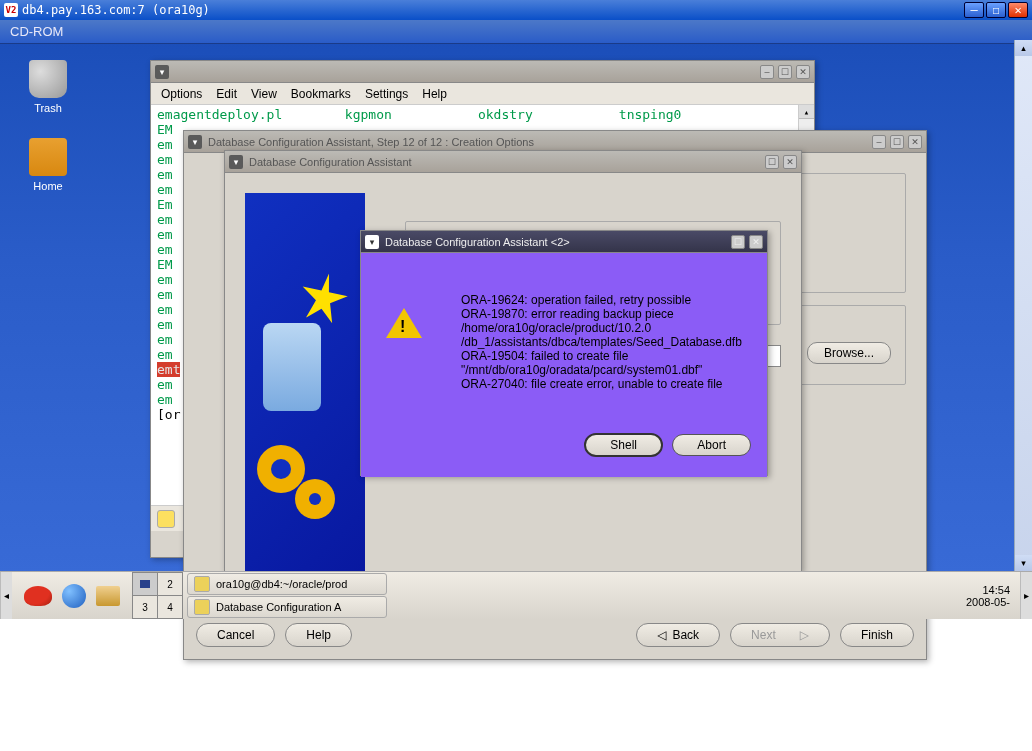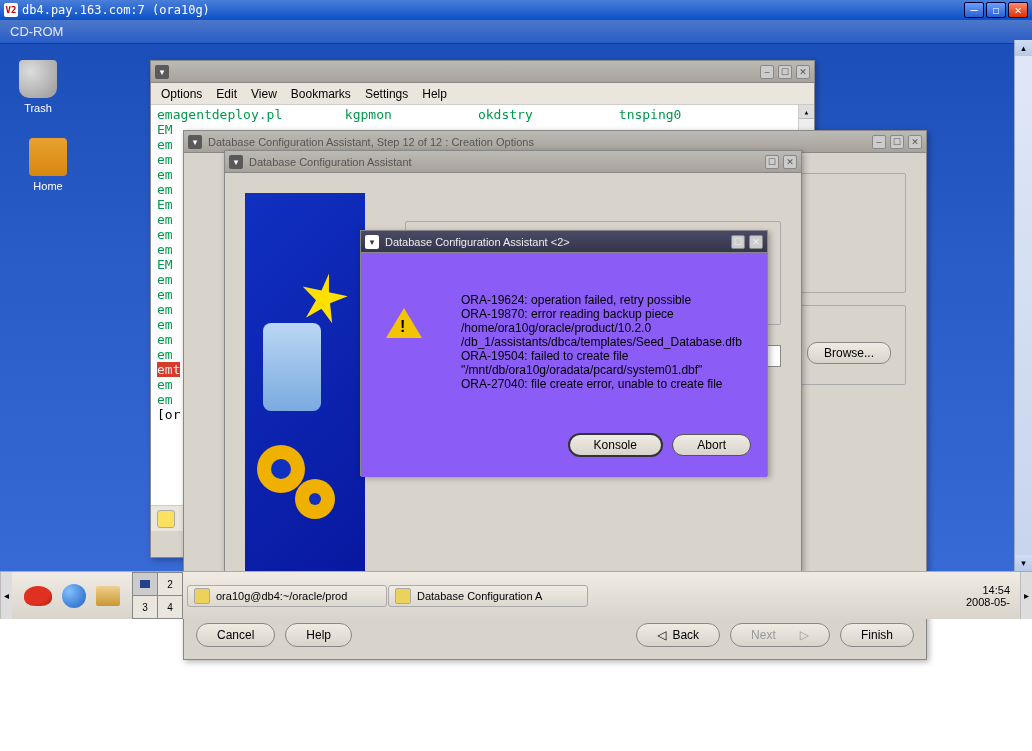--- a/index.html
+++ b/index.html
@@ -69,21 +69,21 @@
 
 .taskbar { position:absolute; bottom:0; left:0; right:0; height:48px; background:linear-gradient(#f0ece4,#d8d4cc); border-top:1px solid #aaa; display:flex; align-items:center; }
 .tb-scroll { width:12px; height:100%; background:#ddd; display:flex; align-items:center; justify-content:center; font-size:10px; border-left:1px solid #bbb; }
 .systray-icons { display:flex; gap:10px; padding:0 12px; align-items:center; }
 .redhat { width:28px; height:20px; background:radial-gradient(ellipse at 40% 20%, #e03020 60%, #a02010 100%); border-radius:50% 50% 40% 40%; }
 .globe { width:24px; height:24px; background:radial-gradient(circle at 30% 30%, #80c0ff, #2060c0); border-radius:50%; }
 .box { width:24px; height:20px; background:linear-gradient(#f0d090,#c89830); border-radius:2px; }
 .pager { display:grid; grid-template-columns:24px 24px; grid-template-rows:22px 22px; gap:1px; background:#888; border:1px solid #888; }
 .pager div { background:#eae6de; display:flex; align-items:center; justify-content:center; font-size:10px; }
 .pager .act { background:#ccc; }
-.task-btns { display:flex; gap:1px; padding:1px 4px; }
+.task-btns { display:flex; flex-direction:column; gap:1px; padding:1px 4px; }
 .task-btn { width:200px; height:22px; background:linear-gradient(#f0ece4,#dcd8d0); border:1px solid #aaa; border-radius:3px; display:flex; align-items:center; padding:0 6px; font-size:11px; overflow:hidden; white-space:nowrap; }
 .task-btn .ti { width:16px; height:16px; background:#ecd15a; border:1px solid #aaa; margin-right:6px; border-radius:2px; }
 .clock-area { margin-left:auto; padding:0 10px; text-align:right; font-size:11px; }
 .vs-scroll { position:absolute; right:0; top:20px; bottom:48px; width:18px; background:linear-gradient(#e0e8f8,#c8d4ec); border-left:1px solid #9ab; }
 .vs-up,.vs-dn { height:16px; background:linear-gradient(#d0ddf5,#b8c8e8); text-align:center; font-size:9px; line-height:16px; }
 .vs-dn { position:absolute; bottom:0; width:100%; }
 </style>
 </head>
 <body>
 
@@ -93,21 +93,21 @@
   <div class="wincontrols">
     <span class="btn wcmin">–</span>
     <span class="btn wcmax">☐</span>
     <span class="btn wcclose">✕</span>
   </div>
 </div>
 
 <div class="desktop">
   <div class="menubar-top">CD-ROM</div>
 
-  <div class="desk-icon" style="left:8px; top:40px;">
+  <div class="desk-icon" style="left:18px; top:40px;">
     <div class="ic trash-ic"></div>
     <div>Trash</div>
   </div>
   <div class="desk-icon" style="left:18px; top:118px;">
     <div class="ic home-ic"></div>
     <div>Home</div>
   </div>
 
   <div class="window" style="left:150px; top:40px; width:665px; height:498px;">
     <div class="win-titlebar">
@@ -246,21 +246,21 @@
         <div class="warn-tri"></div>
         <div>ORA-19624: operation failed, retry possible</div>
         <div>ORA-19870: error reading backup piece</div>
         <div>/home/ora10g/oracle/product/10.2.0</div>
         <div>/db_1/assistants/dbca/templates/Seed_Database.dfb</div>
         <div>ORA-19504: failed to create file</div>
         <div>"/mnt/db/ora10g/oradata/pcard/system01.dbf"</div>
         <div>ORA-27040: file create error, unable to create file</div>
       </div>
       <div class="dialog-btns">
-        <button class="dlg-btn default">Konsole</button>
+        <button class="dlg-btn default">Shell</button>
         <button class="dlg-btn">Abort</button>
       </div>
     </div>
   </div>
 
   <div class="vs-scroll">
     <div class="vs-up">▴</div>
     <div class="vs-dn">▾</div>
   </div>
 

